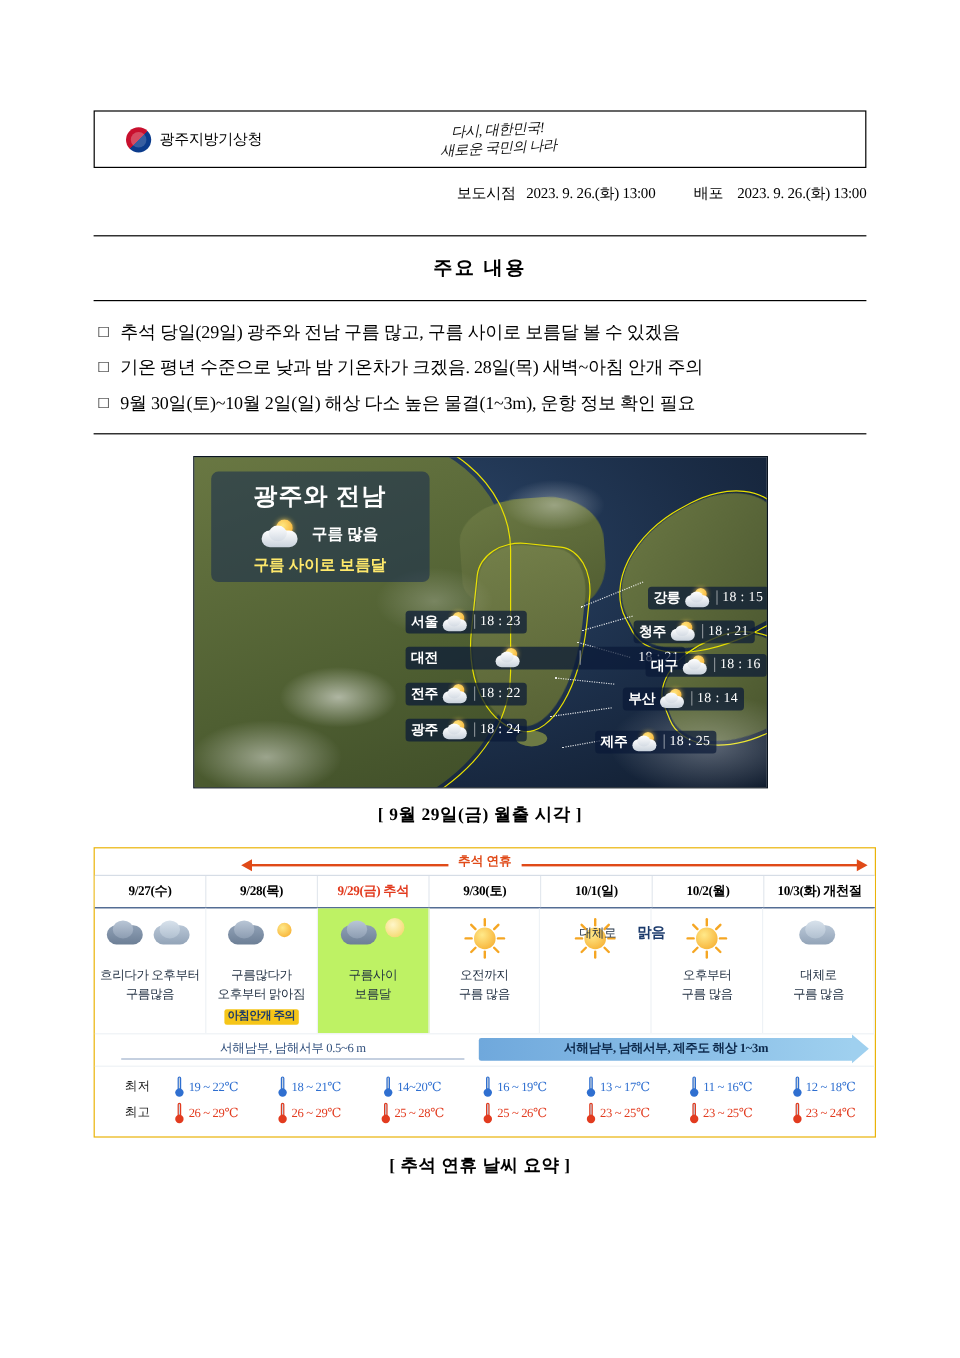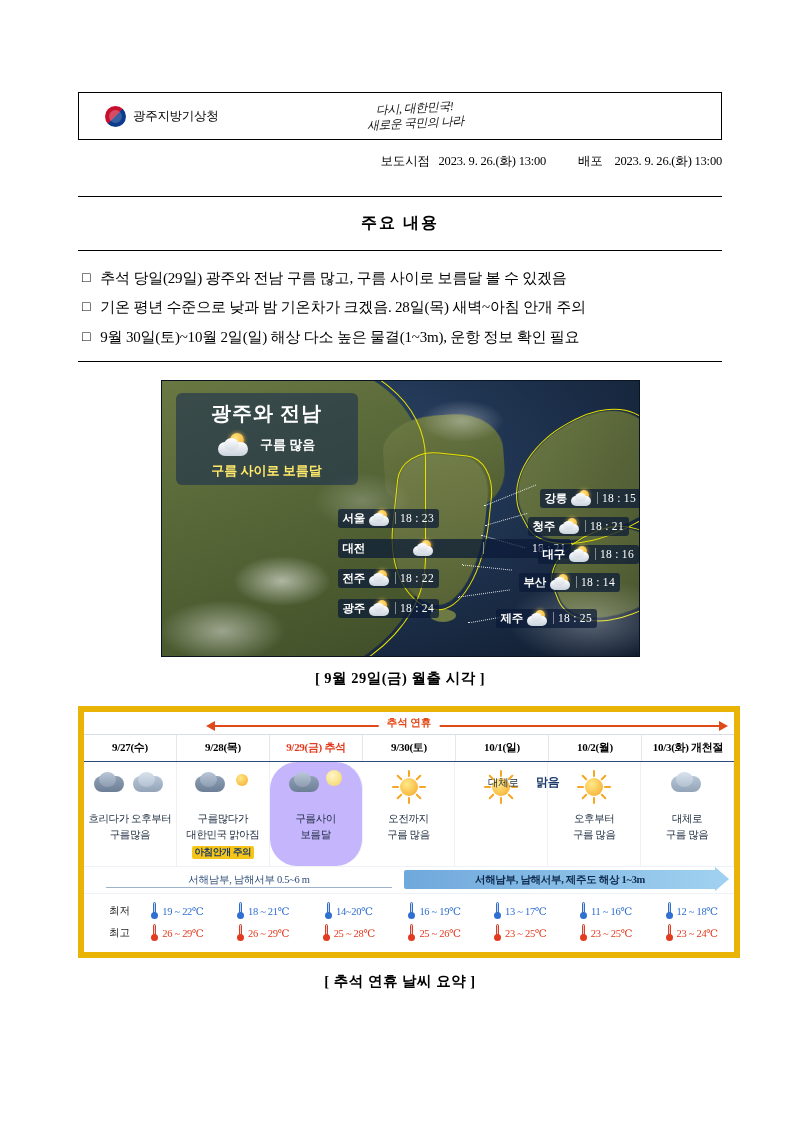--- a/index.html
+++ b/index.html
@@ -300,21 +300,21 @@
     font-size: 14.5px;
     font-weight: bold;
     letter-spacing: 0.5px;
   }
 
   
   .figure2 {
     margin: 18px auto 0 auto;
     width: 650px;
     background: #fff;
-    border: 6px solid #eab308;
+    border: 1px solid #eab308;
     position: relative;
   }
   .holiday-bar {
     position: relative;
     height: 22px;
     border-bottom: 1px solid #d6dde6;
   }
   .holiday-bar .arrowline {
     position: absolute;
     left: 130px; right: 14px; top: 13px;
@@ -362,21 +362,21 @@
     position: relative;
   }
   .day-body .cell {
     flex: 1;
     border-right: 1px solid #eef2f6;
     position: relative;
     text-align: center;
     padding-top: 8px;
   }
   .day-body .cell:last-child { border-right: none; }
-  .day-body .cell.highlight { background: #c4b5fd; border-radius: 27px; }
+  .day-body .cell.highlight { background: #bef264; }
   .ico-row {
     display: flex;
     justify-content: center;
     align-items: flex-start;
     gap: 3px;
     height: 40px;
   }
   .cloud-ico {
     position: relative; width: 36px; height: 30px;
   }
@@ -768,21 +768,21 @@
         <div class="ico-row">
           <span class="cloud-ico">
               <span class="c-back"></span>
               <span class="c-front"></span>
             </span>
           <span class="sun-small">
               <span class="core"></span>
             </span>
         </div>
         <div class="cell-text b">구름많다가</div>
-        <div class="cell-text b">대한민국 맑아짐</div>
+        <div class="cell-text b">오후부터 맑아짐</div>
         <div class="cell-text"><span class="warn">아침안개 주의</span></div>
       </div>
 
       <div class="cell highlight">
         <div class="ico-row">
           <span class="cloud-ico">
               <span class="c-back"></span>
               <span class="c-front"></span>
             </span>
           <span class="moon-ico">

